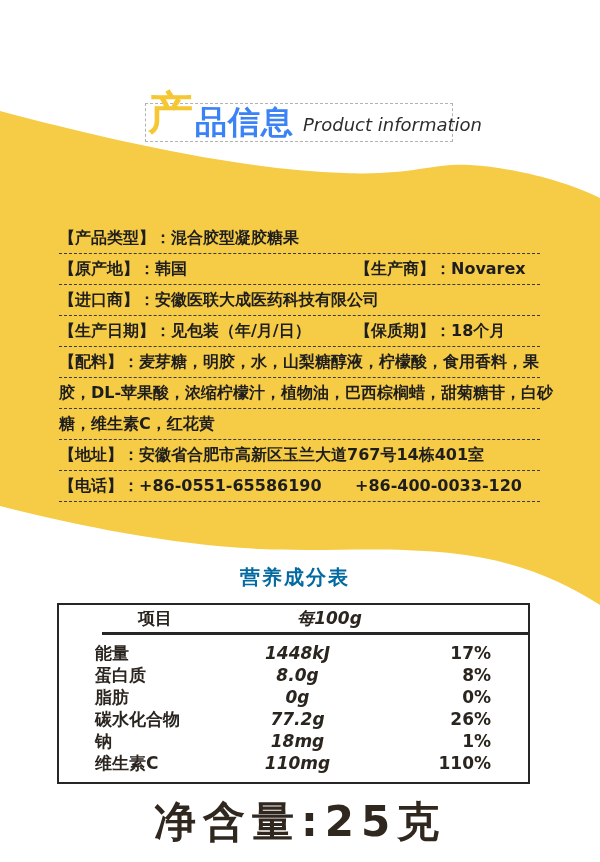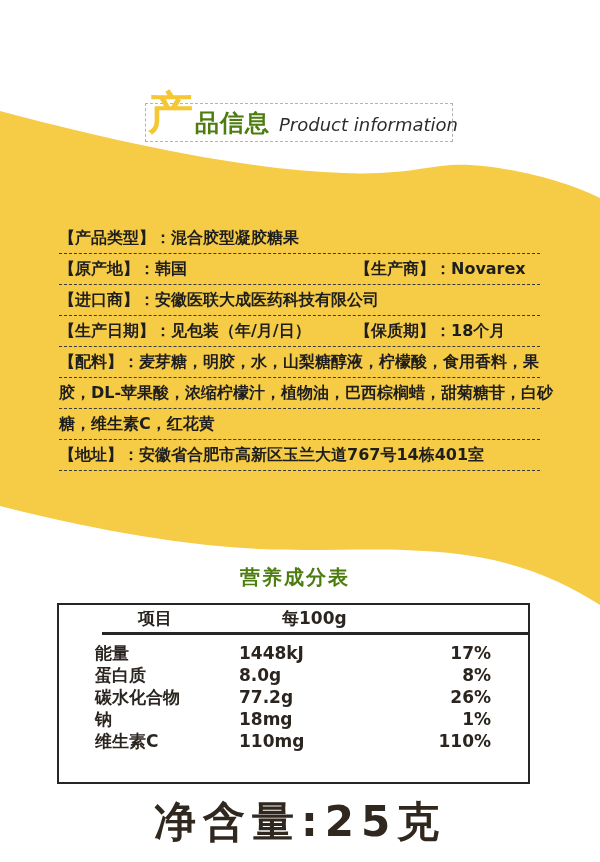--- a/index.html
+++ b/index.html
@@ -7,41 +7,41 @@
   .canvas{position:relative;width:600px;height:862px;background:#ffffff;overflow:hidden;}
 
   
   .blob-svg{position:absolute;left:0;top:0;width:600px;height:862px;z-index:0;display:block;}
 
   
   .header-box{position:absolute;left:145px;top:103px;width:308px;height:39px;background:#ffffff;
     border:1px dashed #b3b3b3;z-index:2;display:flex;align-items:center;box-sizing:border-box;}
   .accent-char{position:absolute;left:2px;top:-14px;font-size:45px;line-height:1;font-weight:bold;
     color:#f5c733;z-index:3;}
-  .title-rest{margin-left:49px;font-size:24px;font-weight:bold;color:#4d7c0f;letter-spacing:1px;white-space:nowrap;}
+  .title-rest{margin-left:49px;font-size:32px;font-weight:bold;color:#3b82f6;letter-spacing:1px;white-space:nowrap;}
   .subtitle{margin-left:9px;margin-top:3px;font-size:18px;color:#2d2d2d;white-space:nowrap;font-style:italic;}
 
   
   .info{position:absolute;left:35px;top:223px;width:505px;z-index:1;}
   .info-row{position:relative;height:30px;line-height:29px;border-bottom:1px dashed #3a3a3a;
     font-size:16px;font-weight:bold;color:#1e1e1e;white-space:nowrap;margin-left:24px;}
   .seg2{position:absolute;left:296px;top:0;}
   .seg-label,.seg-value{display:inline;}
 
   
   .nutrition-title{position:absolute;left:0;top:564px;width:590px;text-align:center;font-size:20px;
-    font-weight:bold;color:#4d7c0f;letter-spacing:2px;z-index:1;}
+    font-weight:bold;color:#0369a1;letter-spacing:2px;z-index:1;}
   .ntable{position:absolute;left:57px;top:603px;width:473px;height:181px;border:2px solid #262626;
     background:#ffffff;box-sizing:border-box;z-index:1;color:#2b2520;}
   .thead{display:flex;align-items:center;height:27px;border-bottom:3px solid #262626;
     font-size:17px;font-weight:bold;margin-left:43px;}
   .tbody{padding-top:7px;}
-  .trow{display:flex;height:22px;line-height:22px;font-size:17px;font-weight:bold;}
+  .trow{display:flex;height:22px;line-height:22px;font-size:17px;font-weight:bold;gap:11px;}
   .c1{flex:0 0 180px;padding-left:36px;box-sizing:border-box;text-align:left;}
-  .c2{flex:0 0 95px;text-align:left;}
+  .c2{flex:0 0 95px;text-align:center;font-style:italic;}
   .c3{flex:1 1 auto;text-align:right;padding-right:37px;}
 
   
   .net-content{position:absolute;left:0;top:794px;width:600px;text-align:center;font-size:42px;
     font-weight:bold;color:#30271f;letter-spacing:7px;z-index:1;white-space:nowrap;}
 </style>
 </head>
 <body>
 
 <div class="canvas">
@@ -90,40 +90,51 @@
     </div>
 
     <div class="info-row">
       <span class="seg-value">糖，维生素C，红花黄</span>
     </div>
 
     <div class="info-row">
       <span class="seg-label">【地址】：</span><span class="seg-value">安徽省合肥市高新区玉兰大道767号14栋401室</span>
     </div>
 
+    <div class="info-row">
+      <span class="seg-label">【电话】：</span><span class="seg-value">+86-0551-65586190</span>
+      <span class="seg2">
+        <span class="seg-value">+86-400-0033-120</span>
+      </span>
+    </div>
 
   </div>
 
   <div class="nutrition-title">营养成分表</div>
 
   <div class="ntable">
     <div class="thead">
       <span class="c1">项目</span>
       <span class="c2">每100g</span>
     </div>
     <div class="tbody">
       <div class="trow">
         <span class="c1">能量</span>
         <span class="c2">1448kJ</span>
         <span class="c3">17%</span>
       </div>
       <div class="trow">
         <span class="c1">蛋白质</span>
         <span class="c2">8.0g</span>
         <span class="c3">8%</span>
+      </div>
+      <div class="trow">
+        <span class="c1">脂肪</span>
+        <span class="c2">0g</span>
+        <span class="c3">0%</span>
       </div>
       <div class="trow">
         <span class="c1">碳水化合物</span>
         <span class="c2">77.2g</span>
         <span class="c3">26%</span>
       </div>
       <div class="trow">
         <span class="c1">钠</span>
         <span class="c2">18mg</span>
         <span class="c3">1%</span>

